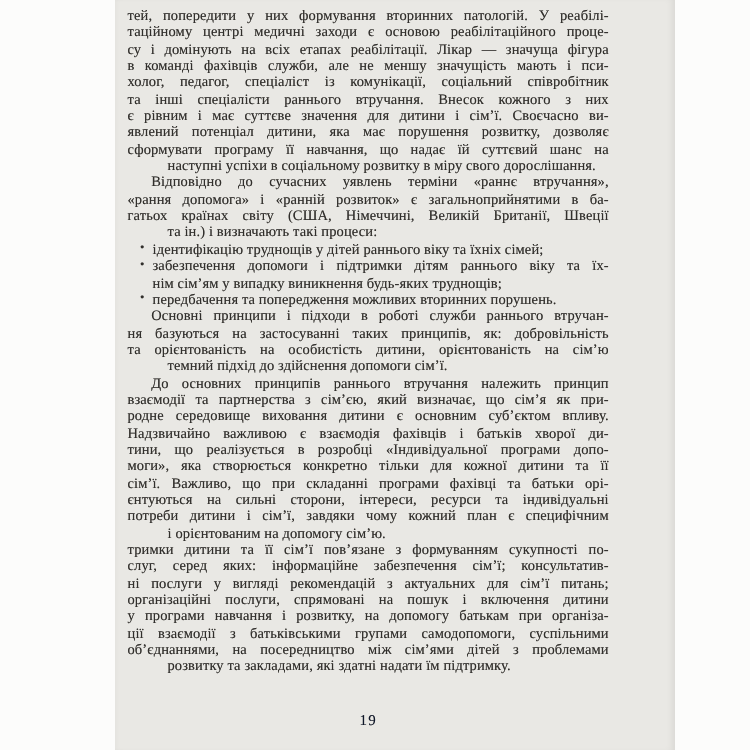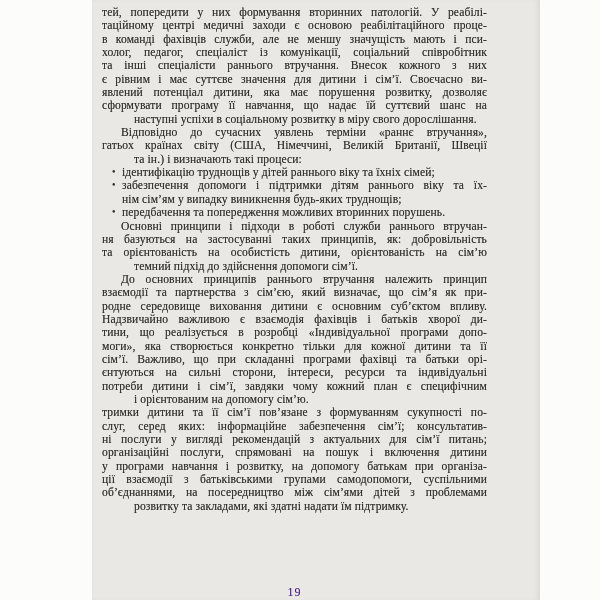--- a/index.html
+++ b/index.html
@@ -64,46 +64,48 @@
   .line.bullet-line .dot {
     position: absolute;
     left: 10px;
     top: -1px;
     font-size: 10px;
   }
   .page-number {
     position: absolute;
     left: 10px;
     width: 385px;
-    top: 585px;
+    top: 569px;
     text-align: center;
     font-size: 12px;
-    color: #4c1d95;
+    color: #0f172a;
     text-shadow: 0 0 0.5px rgba(59,57,53,0.5);
     letter-spacing: 1px;
   }
 </style>
 </head>
 <body>
 
 <div class="scan-margin left"></div>
 <div class="scan-margin right"></div>
 
 <div class="page">
   <div class="text-block">
       <div class="line">тей, попередити у них формування вторинних патологій. У реабілі-</div>
       <div class="line">таційному центрі медичні заходи є основою реабілітаційного проце-</div>
+      <div class="line">су і домінують на всіх етапах реабілітації. Лікар — значуща фігура</div>
       <div class="line">в команді фахівців служби, але не меншу значущість мають і пси-</div>
       <div class="line">холог, педагог, спеціаліст із комунікації, соціальний співробітник</div>
       <div class="line">та інші спеціалісти раннього втручання. Внесок кожного з них</div>
       <div class="line">є рівним і має суттєве значення для дитини і сім’ї. Своєчасно ви-</div>
       <div class="line">явлений потенціал дитини, яка має порушення розвитку, дозволяє</div>
       <div class="line">сформувати програму її навчання, що надає їй суттєвий шанс на</div>
       <div class="line para-end">наступні успіхи в соціальному розвитку в міру свого дорослішання.</div>
       <div class="line first">Відповідно до сучасних уявлень терміни «раннє втручання»,</div>
+      <div class="line">«рання допомога» і «ранній розвиток» є загальноприйнятими в ба-</div>
       <div class="line">гатьох країнах світу (США, Німеччині, Великій Британії, Швеції</div>
       <div class="line para-end">та ін.) і визначають такі процеси:</div>
       <div class="line bullet-line para-end"><span class="dot">•</span>ідентифікацію труднощів у дітей раннього віку та їхніх сімей;</div>
       <div class="line bullet-line"><span class="dot">•</span>забезпечення допомоги і підтримки дітям раннього віку та їх-</div>
       <div class="line bullet-line para-end">нім сім’ям у випадку виникнення будь-яких труднощів;</div>
       <div class="line bullet-line para-end"><span class="dot">•</span>передбачення та попередження можливих вторинних порушень.</div>
       <div class="line first">Основні принципи і підходи в роботі служби раннього втручан-</div>
       <div class="line">ня базуються на застосуванні таких принципів, як: добровільність</div>
       <div class="line">та орієнтованість на особистість дитини, орієнтованість на сім’ю</div>
       <div class="line para-end">темний підхід до здійснення допомоги сім’ї.</div>

